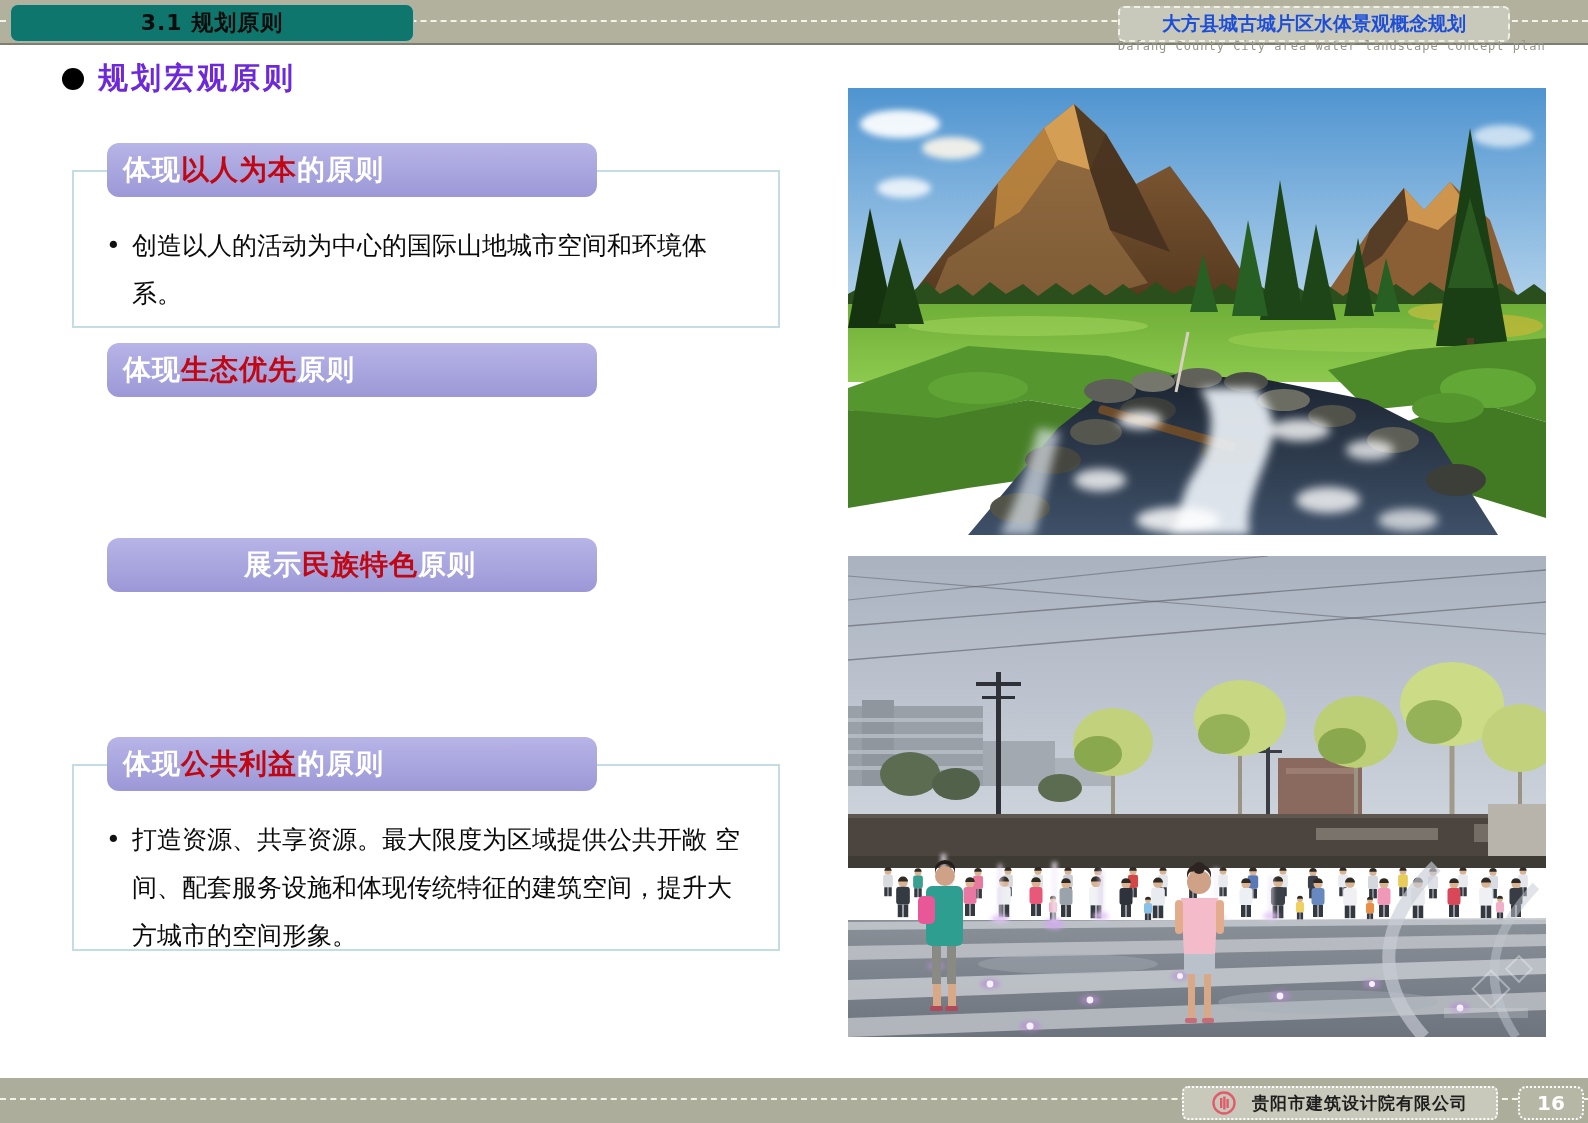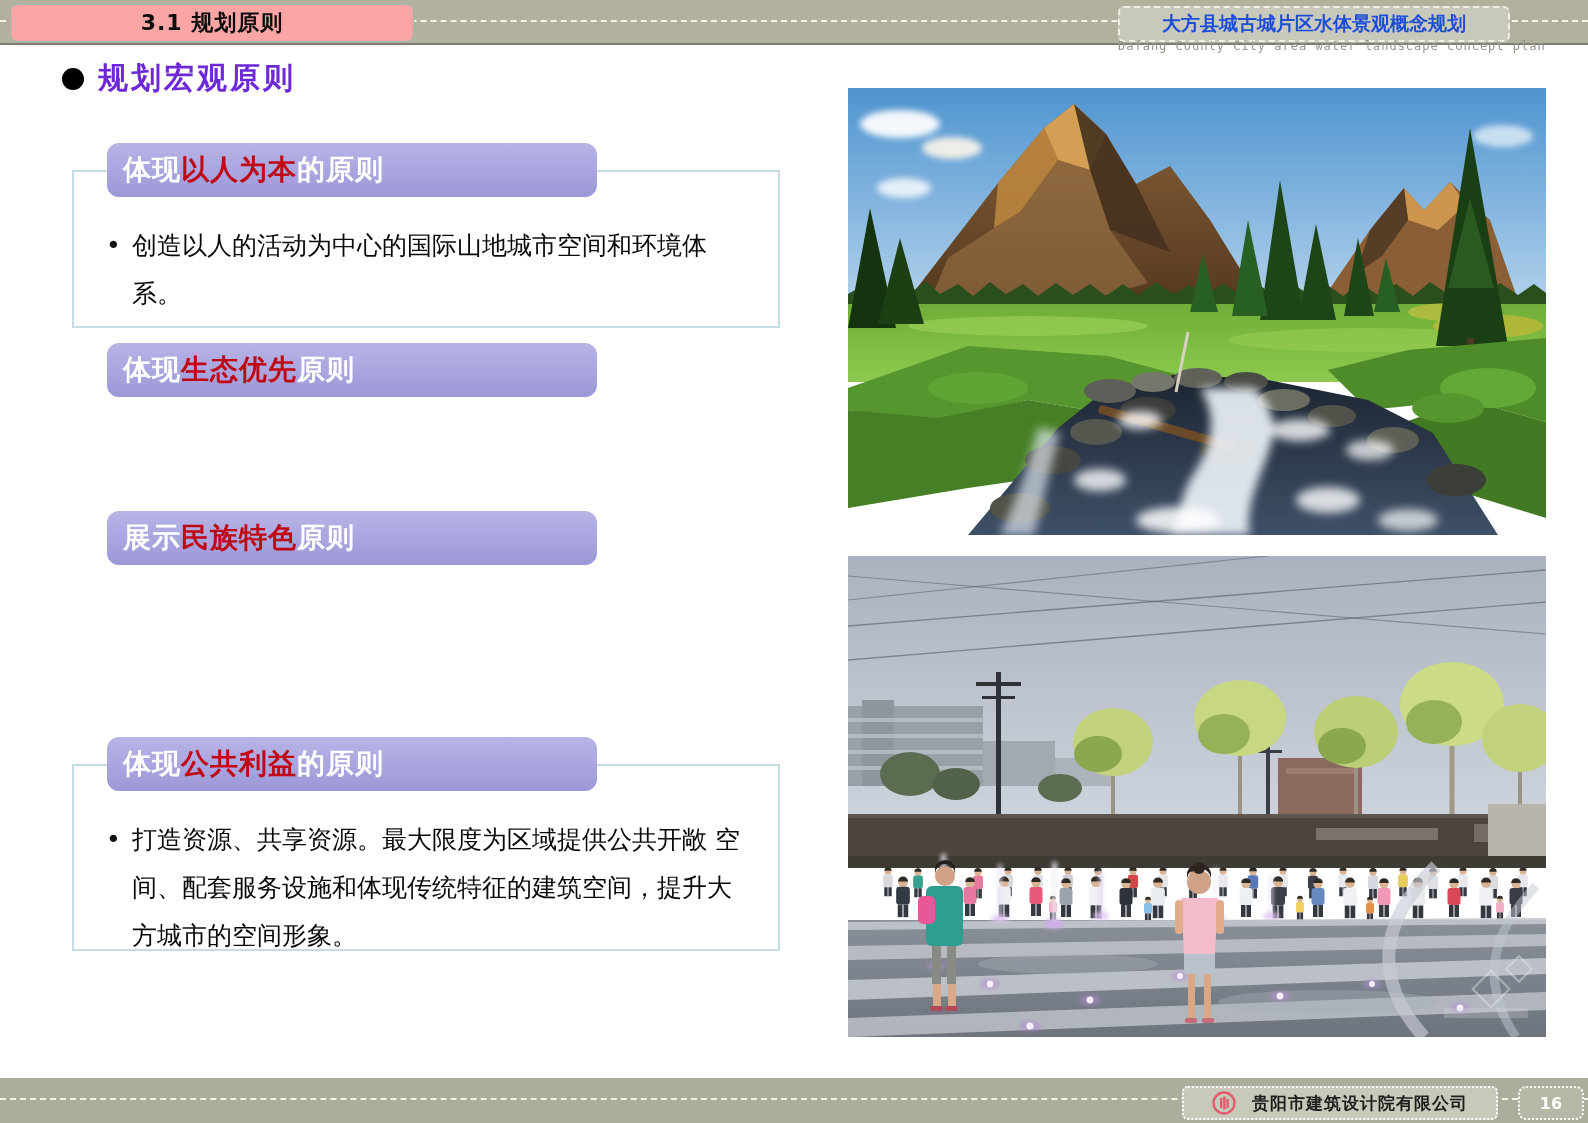--- a/index.html
+++ b/index.html
@@ -3,21 +3,21 @@
 <meta charset="utf-8">
 <style>
   html,body{margin:0;padding:0;background:#e8e8e2;}
   .slide{position:relative;width:1588px;height:1123px;background:#ffffff;overflow:hidden;
          font-family:"DejaVu Sans","Liberation Sans",sans-serif;}
 
   
   .header-bar{position:absolute;left:0;top:0;width:1588px;height:43px;background:#b2b19e;
               border-bottom:2px solid #7d7d71;}
   .header-dash{position:absolute;left:0;top:20px;width:1588px;border-top:2px dashed #f3f3e8;z-index:1;}
-  .section-tab{position:absolute;left:10px;top:4px;width:402px;height:36px;background:#fca5a5;
+  .section-tab{position:absolute;left:10px;top:4px;width:402px;height:36px;background:#0f766e;
                border:1px solid #9fb7b0;border-radius:8px;z-index:2;display:flex;align-items:center;
                justify-content:center;font-size:22px;font-weight:bold;color:#0c0c0c;letter-spacing:1px;}
   .title-box{position:absolute;left:1118px;top:6px;width:388px;height:32px;background:#c9c9bb;
              border:2px dashed #f0f0e4;border-radius:6px;z-index:2;display:flex;align-items:center;
              justify-content:center;font-size:19px;font-weight:bold;color:#1d4ed8;}
   .title-en{position:absolute;left:1118px;top:39px;width:388px;text-align:center;z-index:2;
             font-family:"DejaVu Sans Mono","Liberation Mono",monospace;font-size:12px;
             color:#95958а;color:#95958a;letter-spacing:1px;white-space:nowrap;}
 
   
@@ -30,40 +30,40 @@
   .pbox .body{position:absolute;top:50px;left:58px;right:26px;font-size:25px;line-height:48px;
               color:#0a0a0a;}
   .pbox .body::before{content:"\2022";position:absolute;left:-26px;top:0;font-size:25px;color:#111;}
   .banner{position:absolute;left:107px;width:490px;height:54px;border-radius:12px;
           background:linear-gradient(#b7b4e7,#9c98d7);display:flex;align-items:center;
           padding-left:16px;box-sizing:border-box;font-size:28px;font-weight:bold;color:#fff;
           letter-spacing:1px;z-index:3;}
   .banner .hl{color:#c00714;}
   .box1{top:170px;height:154px;} .ban1{top:143px;}
   .box2{top:370px;height:147px;} .ban2{top:343px;}
-  .box3{top:565px;height:151px;} .ban3{top:511px;}
+  .box3{top:565px;height:151px;} .ban3{top:538px;justify-content:center;}
   .box4{top:764px;height:183px;} .ban4{top:737px;}
 
   
   .photo{position:absolute;left:848px;overflow:hidden;}
   .photo svg{display:block;}
   .photo1{top:88px;width:698px;height:447px;}
   .photo2{top:556px;width:698px;height:481px;}
 
   
   .footer-bar{position:absolute;left:0;top:1078px;width:1588px;height:45px;background:#adad9b;}
   .footer-dash{position:absolute;left:0;top:1098px;width:1588px;border-top:2px dashed #f3f3e8;z-index:1;}
   .company-badge{position:absolute;left:1182px;top:1086px;width:312px;height:30px;background:#c9c9bb;
                  border:2px dotted #ffffff;border-radius:6px;z-index:2;display:flex;align-items:center;
                  justify-content:center;gap:16px;}
   .company-badge .name{font-size:17px;font-weight:bold;color:#1d1d1d;letter-spacing:1px;}
   .logo{width:24px;height:24px;flex:0 0 auto;}
   .page-badge{position:absolute;left:1518px;top:1086px;width:62px;height:30px;background:#b7b7a5;
               border:2px dotted #ffffff;border-radius:8px;z-index:2;display:flex;align-items:center;
-              justify-content:center;font-size:16px;color:#ffffff;font-weight:bold;}
+              justify-content:center;font-size:20px;color:#ffffff;font-weight:bold;}
 </style>
 </head>
 <body>
 
 <div class="slide">
 
   <div class="header-bar"></div>
   <div class="header-dash"></div>
   <div class="section-tab">
     <span>3.1 规划原则</span>

